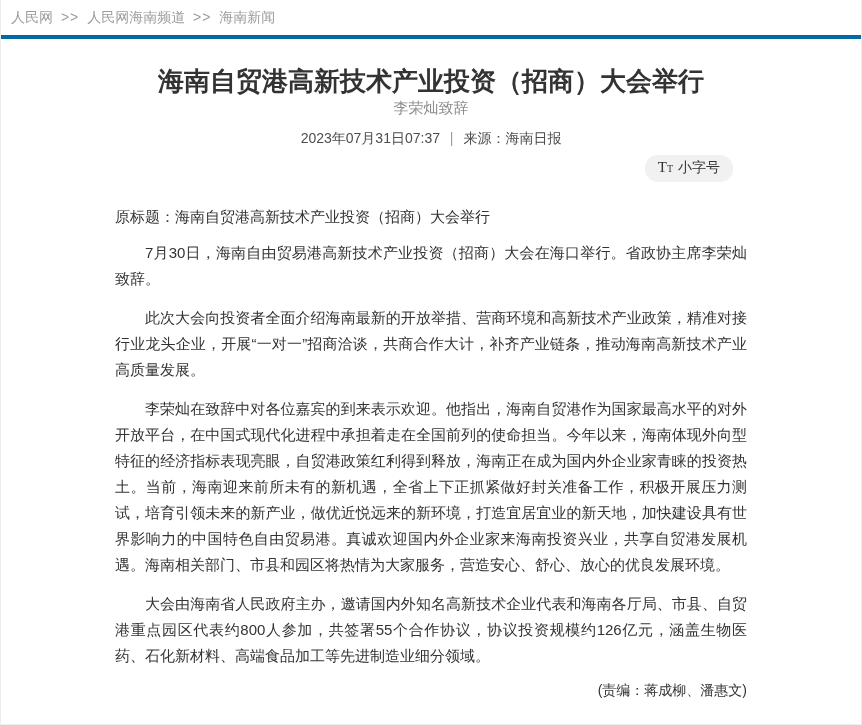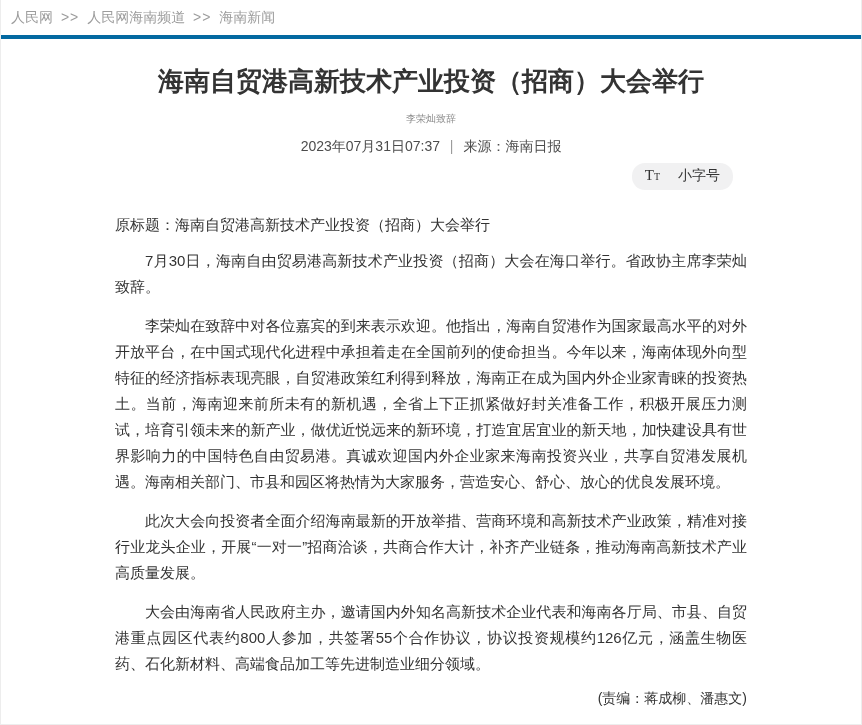--- a/index.html
+++ b/index.html
@@ -36,22 +36,21 @@
   }
   .title {
     margin-top: 24px;
     font-size: 26px;
     line-height: 36px;
     font-weight: 700;
     color: #333333;
     text-align: center;
   }
   .subtitle {
-    margin-top: 13px;
-    font-size: 10px;
+    font-size: 15px;
     color: #8c8c8c;
     text-align: center;
     font-weight: 400;
   }
   .meta {
     margin-top: 12px;
     font-size: 14px;
     color: #4c4c4c;
     text-align: center;
   }
@@ -69,21 +68,21 @@
     border: none;
     border-radius: 13px;
     padding: 4px 13px 5px 13px;
     font-size: 14px;
     color: #333333;
     cursor: pointer;
     font-family: "Liberation Sans", sans-serif;
   }
   .fontsize-btn .t-big { font-size: 15px; font-family: "Liberation Serif", serif; }
   .fontsize-btn .t-small { font-size: 10px; font-family: "Liberation Serif", serif; }
-  .fontsize-btn .fs-label { margin-left: 18px; }
+  .fontsize-btn .fs-label { margin-left: 5px; }
   .original-title {
     margin-top: 26px;
     font-size: 15px;
     color: #333333;
   }
   .body-text p {
     font-size: 15px;
     line-height: 26px;
     color: #333333;
     text-indent: 2em;
@@ -128,21 +127,21 @@
         <span class="t-big">T</span>
           <span class="t-small">T</span>
         <span class="fs-label">小字号</span>
       </button>
     </div>
 
     <div class="original-title">原标题：海南自贸港高新技术产业投资（招商）大会举行</div>
 
     <div class="body-text">
       <p>7月30日，海南自由贸易港高新技术产业投资（招商）大会在海口举行。省政协主席李荣灿致辞。</p>
+      <p>此次大会向投资者全面介绍海南最新的开放举措、营商环境和高新技术产业政策，精准对接行业龙头企业，开展“一对一”招商洽谈，共商合作大计，补齐产业链条，推动海南高新技术产业高质量发展。</p>
       <p>李荣灿在致辞中对各位嘉宾的到来表示欢迎。他指出，海南自贸港作为国家最高水平的对外开放平台，在中国式现代化进程中承担着走在全国前列的使命担当。今年以来，海南体现外向型特征的经济指标表现亮眼，自贸港政策红利得到释放，海南正在成为国内外企业家青睐的投资热土。当前，海南迎来前所未有的新机遇，全省上下正抓紧做好封关准备工作，积极开展压力测试，培育引领未来的新产业，做优近悦远来的新环境，打造宜居宜业的新天地，加快建设具有世界影响力的中国特色自由贸易港。真诚欢迎国内外企业家来海南投资兴业，共享自贸港发展机遇。海南相关部门、市县和园区将热情为大家服务，营造安心、舒心、放心的优良发展环境。</p>
-      <p>此次大会向投资者全面介绍海南最新的开放举措、营商环境和高新技术产业政策，精准对接行业龙头企业，开展“一对一”招商洽谈，共商合作大计，补齐产业链条，推动海南高新技术产业高质量发展。</p>
       <p>大会由海南省人民政府主办，邀请国内外知名高新技术企业代表和海南各厅局、市县、自贸港重点园区代表约800人参加，共签署55个合作协议，协议投资规模约126亿元，涵盖生物医药、石化新材料、高端食品加工等先进制造业细分领域。</p>
     </div>
 
     <div class="editors">(责编：蒋成柳、潘惠文)</div>
 
   </div>
 </div>
 
 </body></html>

